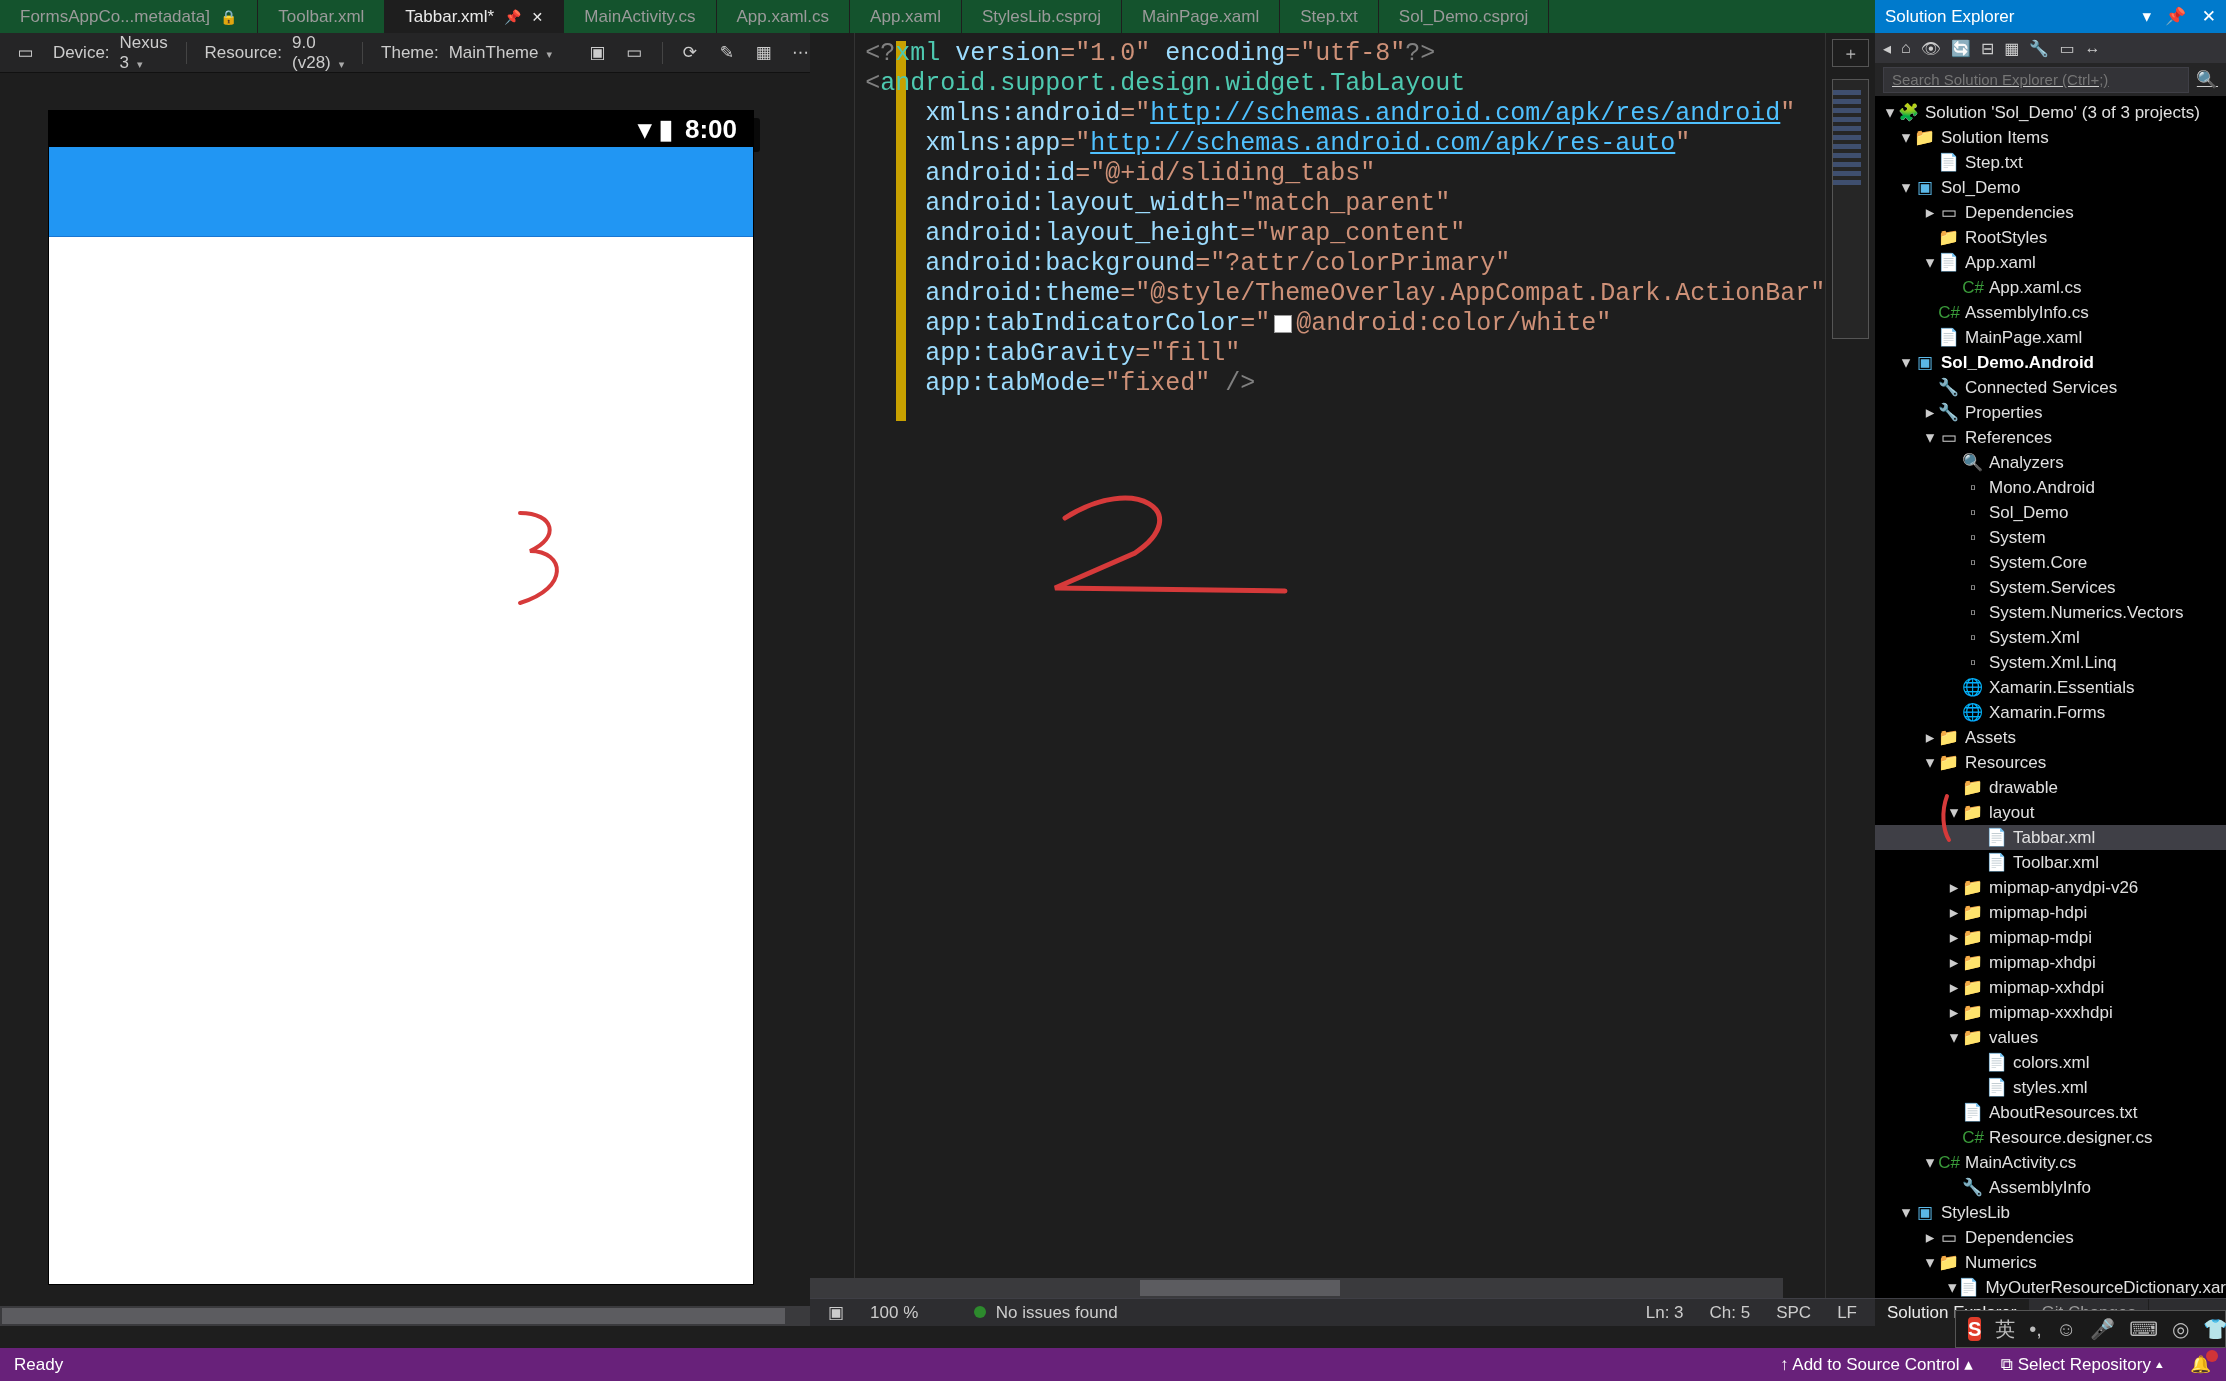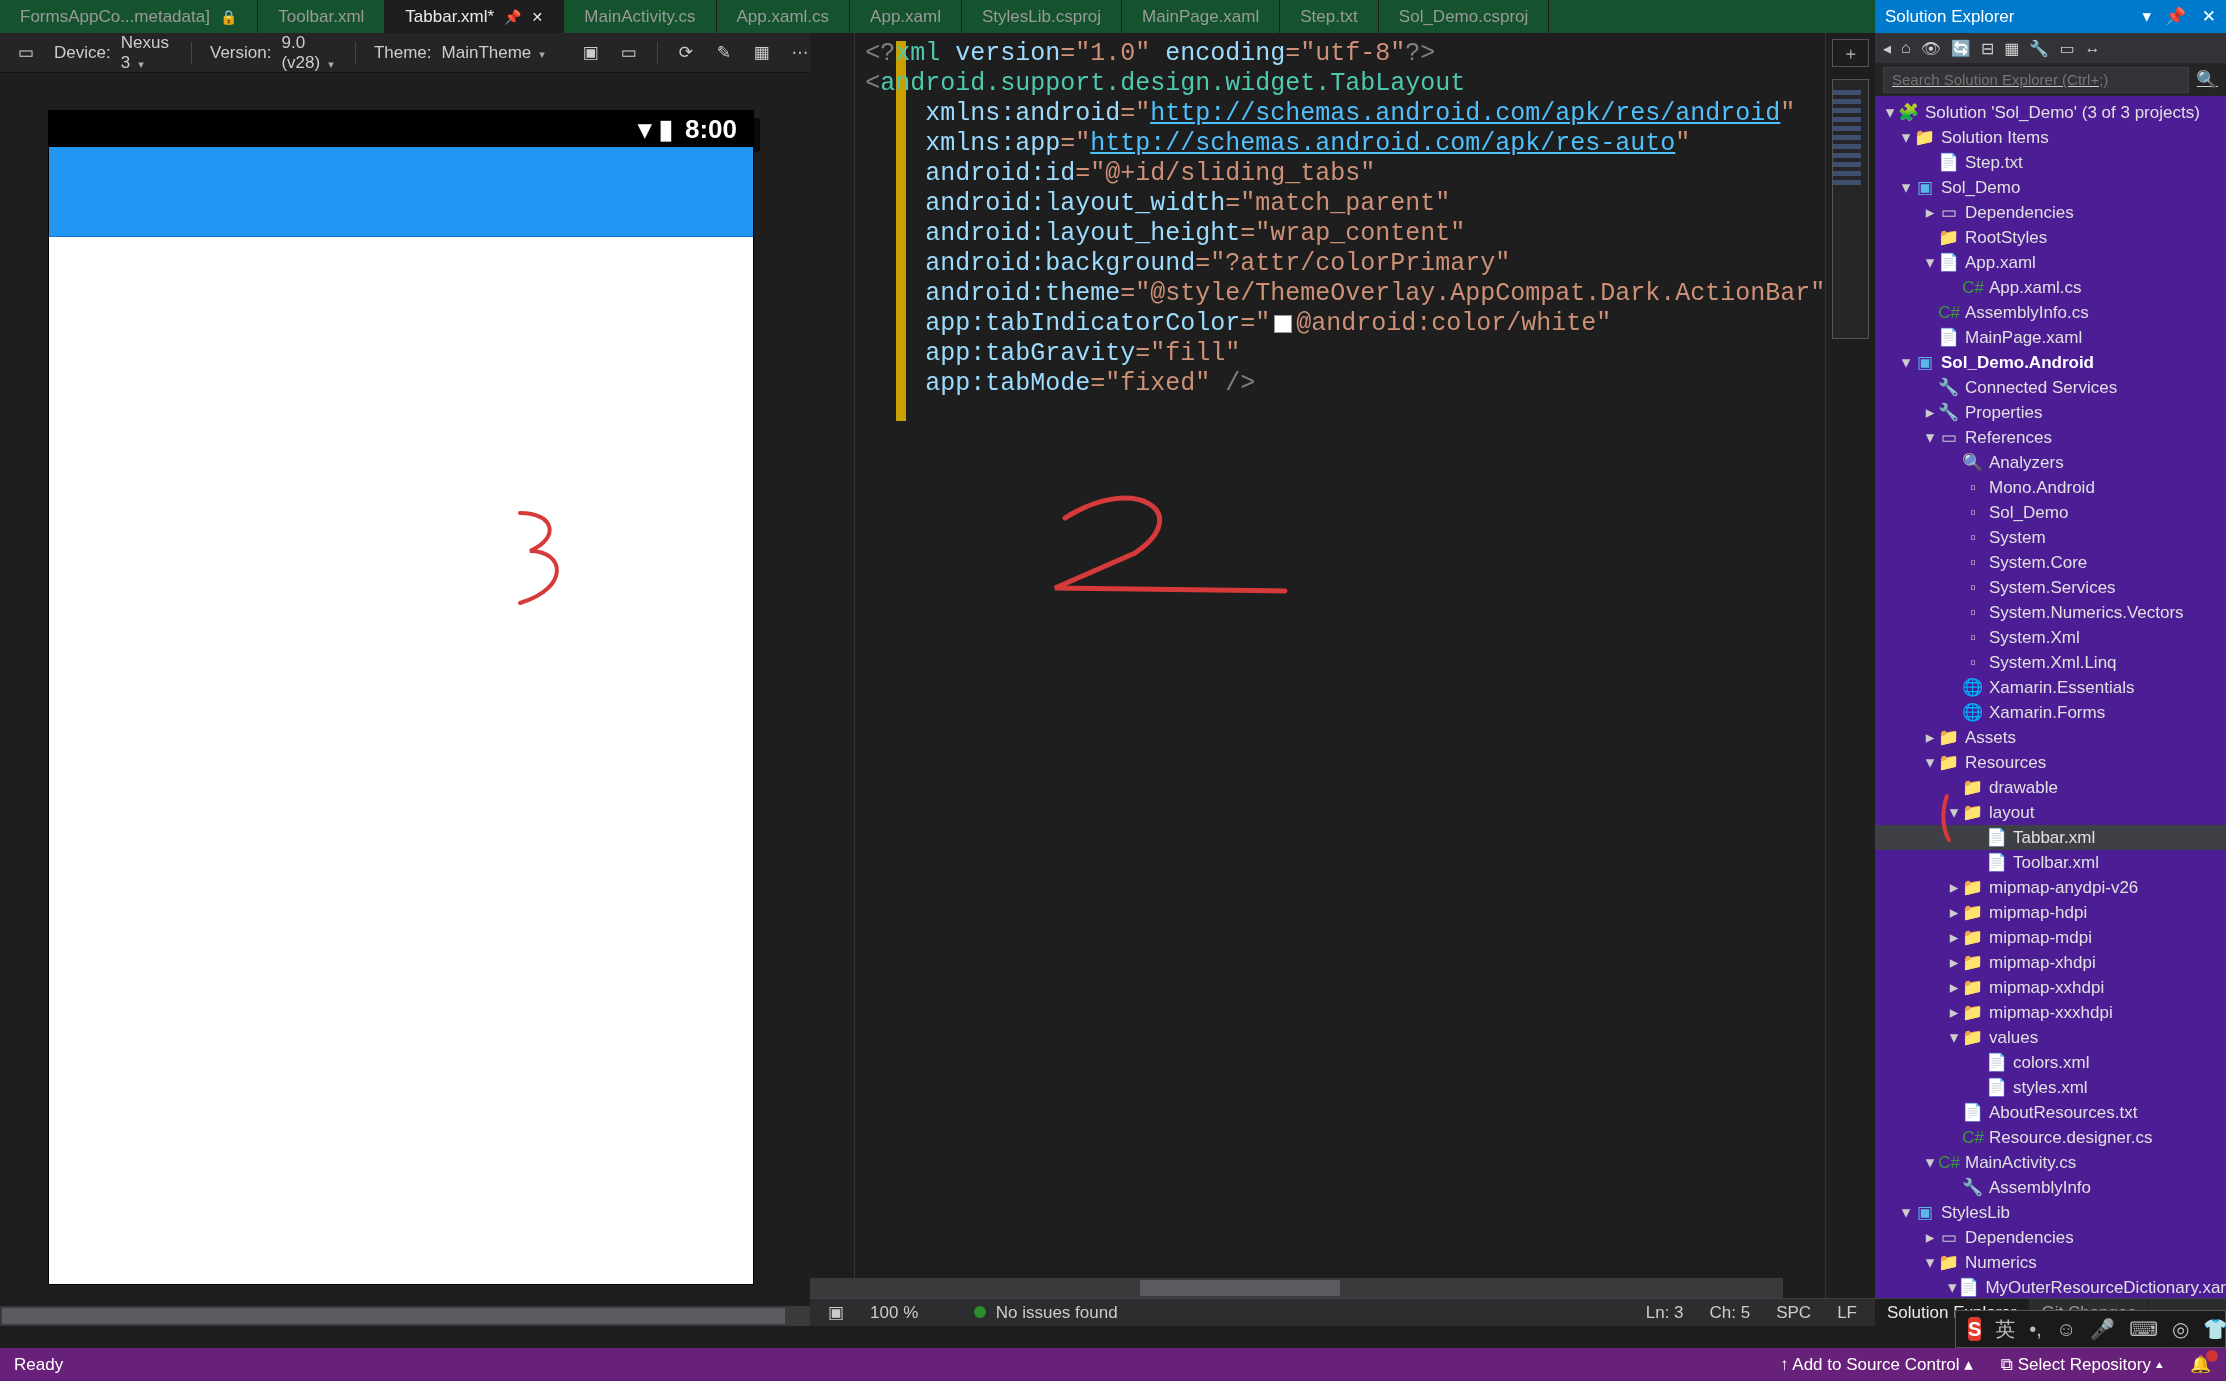--- a/index.html
+++ b/index.html
@@ -27,21 +27,21 @@
   padding-left:16px; border-bottom:1px solid #111;
 }
 .tb-group{display:flex;align-items:center;gap:10px;}
 .tb-sep{width:1px;height:22px;background:#444;}
 .tb-drop::after{content:"▾";margin-left:8px;font-size:11px;color:#aaa;}
 .tb-icon{width:24px;height:24px;display:flex;align-items:center;justify-content:center;color:#ccc;}
 
 
 .left-pane{ position:absolute; left:0; top:73px; width:810px; bottom:55px; background:#1e1e1e;}
 .mid-pane { position:absolute; left:810px; top:33px; right:351px; bottom:55px; display:flex; }
-.right-pane{ position:absolute; right:0; top:0; width:351px; bottom:55px; background:#4c1d95; display:flex; flex-direction:column; }
+.right-pane{ position:absolute; right:0; top:0; width:351px; bottom:55px; background:#000000; display:flex; flex-direction:column; }
 
 
 .phone{
   position:absolute; left:48px; top:37px; width:706px; height:1175px;
   background:#fff; border:1px solid #000;
 }
 .phone-statusbar{height:36px;background:#000;color:#fff;display:flex;justify-content:flex-end;align-items:center;padding-right:16px;font-size:26px;font-weight:600;}
 .phone-header{height:90px;background:#2196f3;border-bottom:1px solid #1976d2;}
 .preview-tools{position:absolute;right:50px;top:45px;display:flex;gap:8px;background:rgba(0,0,0,.7);padding:6px 10px;border-radius:3px;}
 .preview-tools span{color:#ddd;font-size:18px;}
@@ -183,21 +183,21 @@
 </div>
 
 <div class="designer-toolbar">
   <span class="tb-icon">▭</span>
   <span class="tb-group">
     <span>Device:</span>
     <span class="tb-drop">Nexus 3</span>
   </span>
   <span class="tb-sep"></span>
   <span class="tb-group">
-    <span>Version:</span>
+    <span>Resource:</span>
     <span class="tb-drop">9.0 (v28)</span>
   </span>
   <span class="tb-sep"></span>
   <span class="tb-group">
     <span>Theme:</span>
     <span class="tb-drop">MainTheme</span>
   </span>
   <span style="flex:1"></span>
   <span class="tb-icon">▣</span>
   <span class="tb-icon">▭</span>

